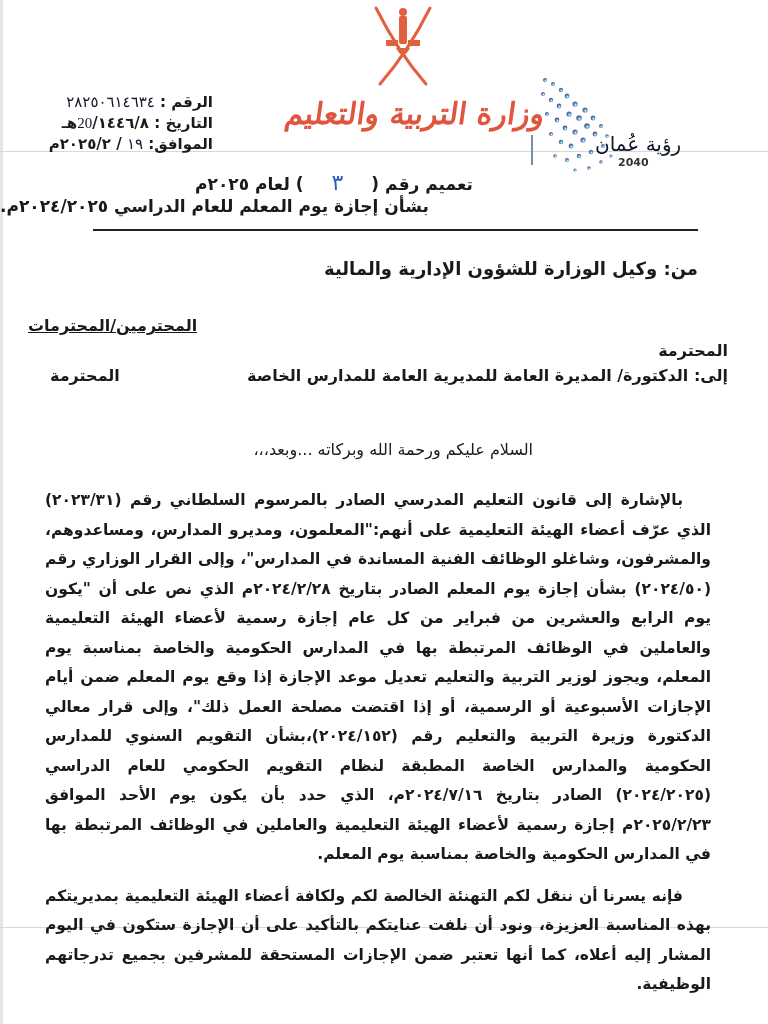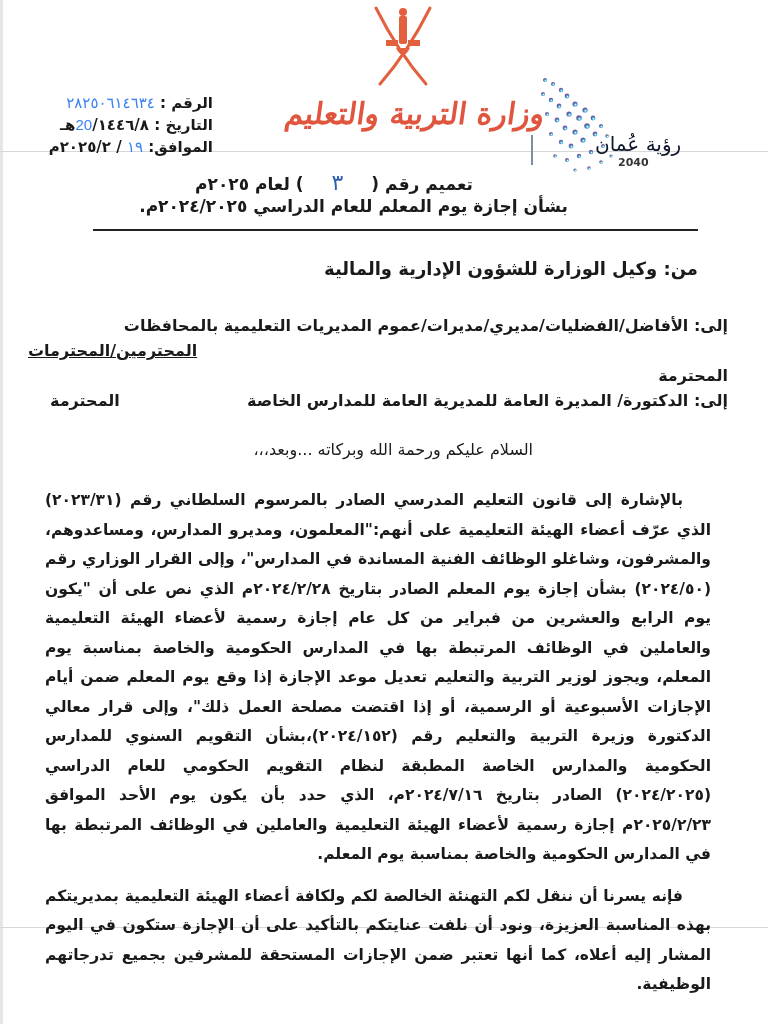--- a/index.html
+++ b/index.html
@@ -15,26 +15,26 @@
     position: absolute; left: 285px; top: 96px; width: 260px; text-align: center;
     color: #e0553e; font-family: "DejaVu Serif", serif; font-size: 30px; font-weight: bold;
     direction: rtl; letter-spacing: 1px; transform: skewX(-8deg);
   }
   .vert-divider { position: absolute; left: 531px; top: 135px; width: 2px; height: 30px; background: #7a8ea8; }
   .vision-logo { position: absolute; left: 535px; top: 70px; width: 110px; height: 115px; }
   .vision-text { position: absolute; left: 595px; top: 132px; direction: rtl; font-size: 20px; color: #0f172a; font-family: "DejaVu Sans", sans-serif; }
   .vision-year { position: absolute; left: 618px; top: 156px; font-size: 11px; font-weight: bold; color: #333; }
   
   .ref { position: absolute; top: 92px; right: 555px; direction: rtl; font-size: 15px; font-weight: bold; line-height: 21px; white-space: nowrap; text-align: right; }
-  .ref .hand { color: #3b82f6; font-weight: normal; font-family: Liberation Sans, sans-serif; }
+  .ref .hand { color: #0f172a; font-weight: normal; font-family: Liberation Serif, serif; }
   .ref-row { display: block; }
   
   .circular { position: absolute; top: 170px; left: 0; width: 668px; text-align: center; direction: rtl; font-size: 17px; font-weight: bold; }
   .circular .hand { color: #2f5fb0; font-weight: normal; font-size: 22px; padding: 0 28px; }
-  .subject { position: absolute; top: 196px; left: 0; width: 608px; text-align: right; direction: rtl; font-size: 17px; font-weight: bold; padding-right: 40px; box-sizing: border-box; }
+  .subject { position: absolute; top: 196px; left: 0; width: 608px; text-align: left; direction: rtl; font-size: 17px; font-weight: bold; padding-right: 40px; box-sizing: border-box; }
   .rule { position: absolute; top: 229px; left: 93px; width: 605px; height: 2px; background: #222; }
   .from { position: absolute; top: 258px; right: 70px; direction: rtl; font-size: 18px; font-weight: bold; }
   .to-block { position: absolute; top: 313px; right: 40px; width: 700px; direction: rtl; font-size: 16px; font-weight: bold; line-height: 25px; }
   .to-line { display: flex; justify-content: space-between; }
   .greeting { position: absolute; top: 440px; right: 235px; direction: rtl; font-size: 16px; }
   .body-text {
     position: absolute; top: 474px; right: 45px; width: 690px; direction: rtl; text-align: justify;
     font-size: 15.5px; font-weight: bold; line-height: 29.5px;
   }
   .body-text p { margin: 12px; text-indent: 28px; }
@@ -128,23 +128,20 @@
 
 <div class="circular">
   <span>تعميم رقم (</span><span class="hand">٣</span><span>) لعام ٢٠٢٥م</span>
 </div>
 <div class="subject">بشأن إجازة يوم المعلم للعام الدراسي ٢٠٢٤/٢٠٢٥م.</div>
 <div class="rule"></div>
 
 <div class="from">من: وكيل الوزارة للشؤون الإدارية والمالية</div>
 
 <div class="to-block">
-  <div class="to-line">
-    <span>إلى: الأفاضل/الفضليات/مديري/مديرات/عموم المديريات التعليمية بالمحافظات</span>
-  </div>
   <div class="to-line" style="justify-content:flex-end;text-decoration:underline;">
     <span>المحترمين/المحترمات</span>
   </div>
   <div class="to-line" style="padding-right:0;">
     <span>المحترمة</span>
   </div>
   <div class="to-line">
     <span>إلى: الدكتورة/ المديرة العامة للمديرية العامة للمدارس الخاصة</span>
     <span style="padding-left:22px;">المحترمة</span>
   </div>

